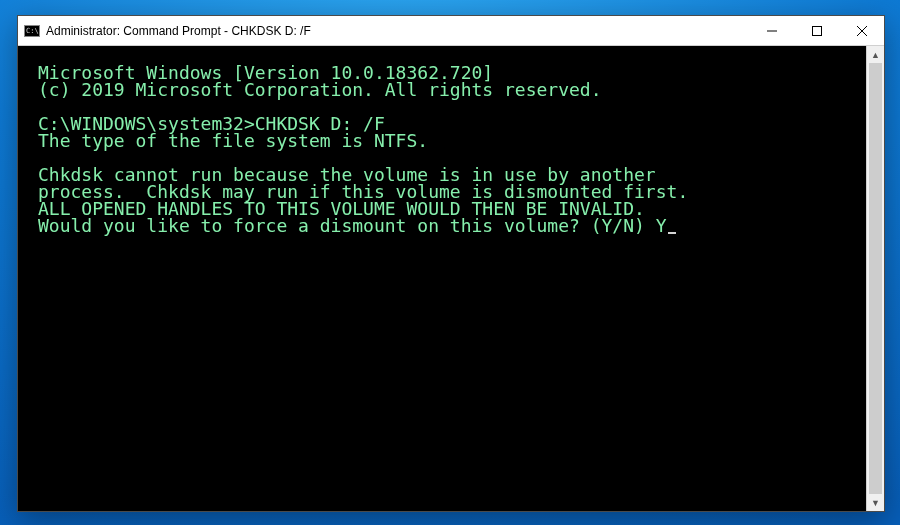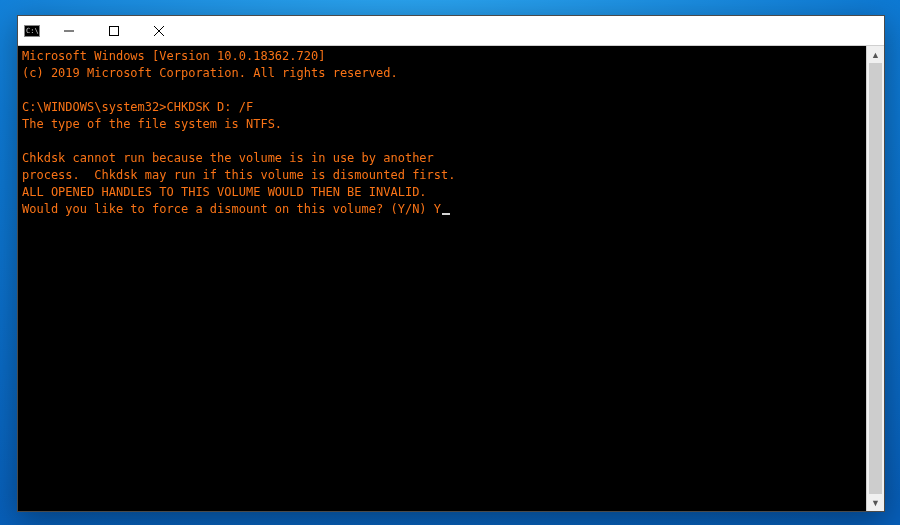--- a/index.html
+++ b/index.html
@@ -75,25 +75,25 @@
     min-height: 0;
   }
   .terminal {
     flex: 1 1 auto;
     padding: 2px 4px 4px 4px;
     overflow: hidden;
     background: #000;
     min-width: 0;
   }
   .terminal pre {
-    margin: 0;
+    margin: 16px;
     font-family: Consolas, "Lucida Console", monospace;
-    font-size: 12px;
+    font-size: 18px;
     line-height: 17px;
-    color: #f97316;
+    color: #86efac;
     white-space: pre;
   }
   .scrollbar {
     width: 17px;
     background: #f0f0f0;
     display: flex;
     flex-direction: column;
     border-left: 1px solid #cfcfcf;
   }
   .scroll-btn {
@@ -137,20 +137,21 @@
 
   <div class="window">
 
     <div class="titlebar">
       <span class="app-icon">
         <svg width="16" height="16" viewBox="0 0 16 16">
           <rect x="0.5" y="2.5" width="15" height="11" fill="#000" stroke="#888" stroke-width="1"></rect>
           <text x="2" y="10" font-family="Consolas,monospace" font-size="7" fill="#ccc">C:\</text>
         </svg>
       </span>
+      <span class="title-text">Administrator: Command Prompt - CHKDSK  D: /F</span>
       <div class="win-controls">
         <div class="win-btn">
           <svg width="10" height="10" viewBox="0 0 10 10">
               <line x1="0" y1="5" x2="10" y2="5" stroke="#000" stroke-width="1"></line>
             </svg>
         </div>
         <div class="win-btn">
           <svg width="10" height="10" viewBox="0 0 10 10">
               <rect x="0.5" y="0.5" width="9" height="9" fill="none" stroke="#000" stroke-width="1"></rect>
             </svg>

